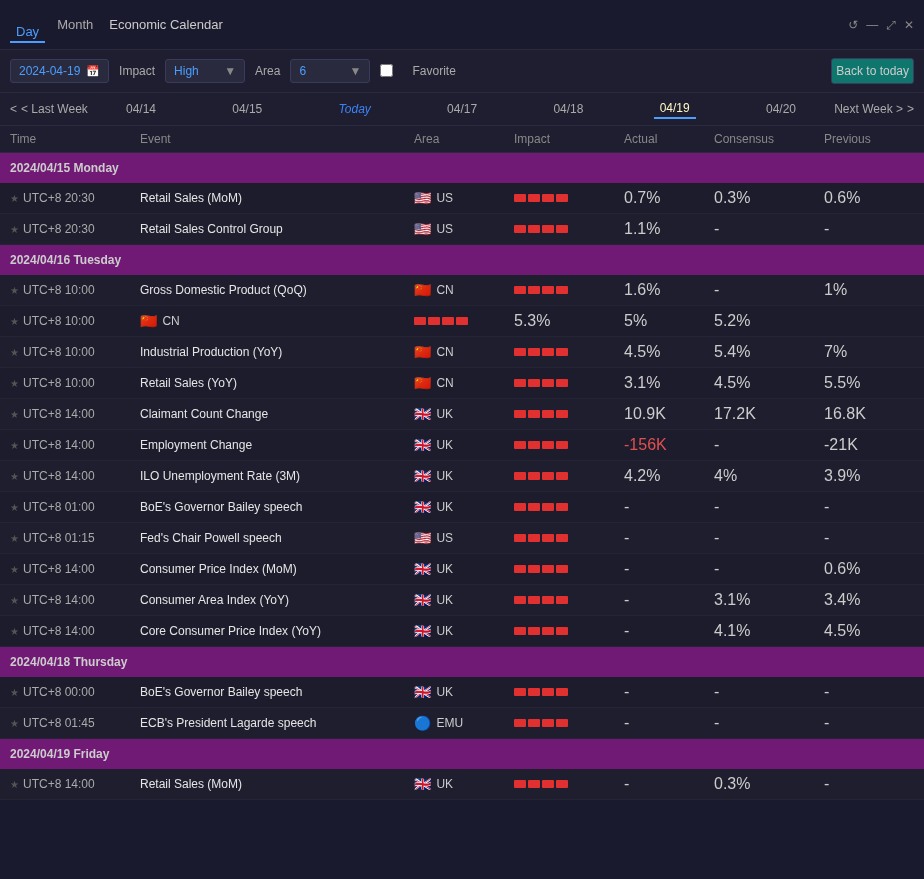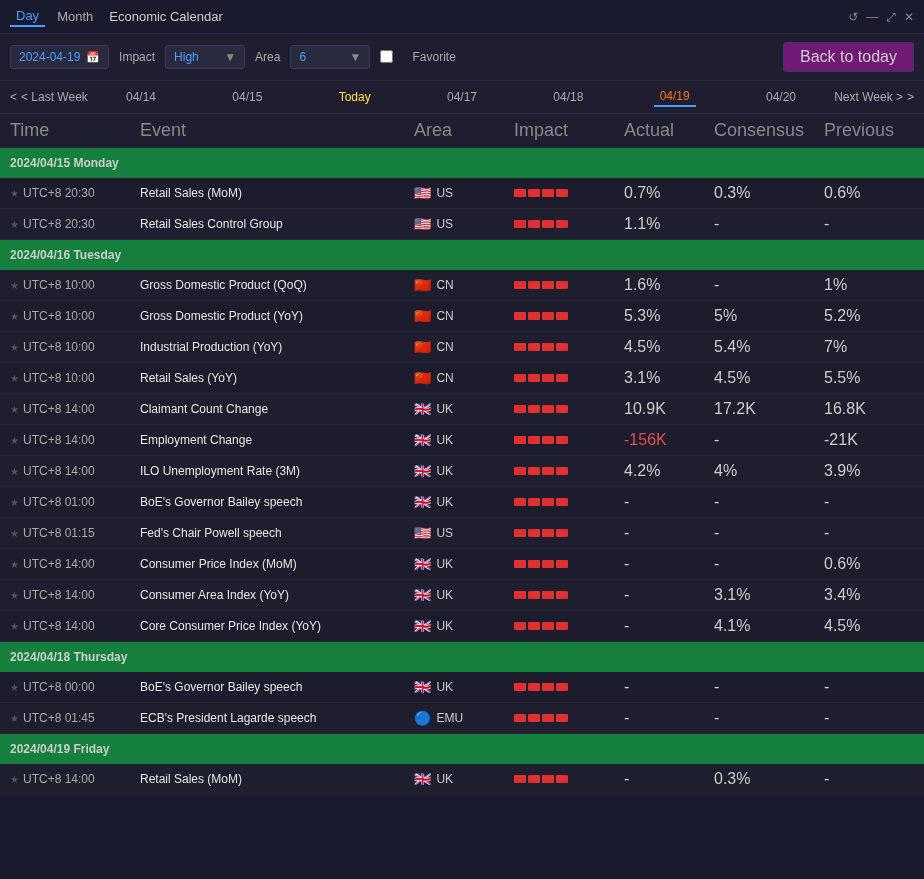--- a/index.html
+++ b/index.html
@@ -23,21 +23,21 @@
       border-bottom: 1px solid #2a2a3e;
     }
     .tab-btn {
       background: none;
       border: none;
       color: #aaa;
       font-size: 13px;
       cursor: pointer;
       padding: 2px 6px;
     }
-    .tab-btn.active { color: #4a9eff; border-bottom: 2px solid #4a9eff; }
+    .tab-btn.active { color: #4a9eff; border-bottom: 2px solid #4a9eff; margin-top: 16px; }
     .page-title {
       color: #ccc;
       font-size: 13px;
       margin-left: 4px;
     }
     .window-controls {
       margin-left: auto;
       display: flex;
       gap: 8px;
     }
@@ -88,26 +88,26 @@
     .checkbox-wrap {
       display: flex;
       align-items: flex-start;
       gap: 19px;
       color: #aaa;
       font-size: 12px;
     }
     .checkbox-wrap input { accent-color: #4a9eff; }
     .back-today-btn {
       margin-left: auto;
-      background: #701a75;
+      background: #0f766e;
       border: 1px solid #3a3a5e;
       color: #ccc;
-      padding: 5px 16px;
+      padding: 5px 4px;
       border-radius: 3px;
-      font-size: 16px;
+      font-size: 12px;
       cursor: pointer;
     }
 
     
     .week-nav {
       display: flex;
       align-items: center;
       background: #1e1e30;
       padding: 6px 10px;
       border-bottom: 1px solid #2a2a3e;
@@ -127,37 +127,37 @@
       display: flex;
       justify-content: space-around;
       align-items: center;
     }
     .day-link {
       color: #aaa;
       font-size: 12px;
       cursor: pointer;
       padding: 2px 6px;
     }
-    .day-link.active { color: #f97316; border-bottom: 2px solid #4a9eff; }
-    .day-link.today { color: #fde047; }
+    .day-link.active { color: #fef9c3; border-bottom: 2px solid #4a9eff; }
+    .day-link.today { color: #3b82f6; font-style: italic; }
     .table-header {
       display: grid;
       grid-template-columns: 130px 1fr 100px 110px 90px 110px 90px;
       background: #1e1e30;
       border-bottom: 1px solid #2a2a3e;
       padding: 6px 10px;
     }
     .th {
       color: #888;
-      font-size: 18px;
+      font-size: 12px;
       font-weight: 500;
     }
 
     .section-header {
-      background: #15803d;
+      background: #701a75;
       padding: 8px 10px;
       color: #ccc;
       font-size: 12px;
       font-weight: 600;
     }
 
     .data-row {
       display: grid;
       grid-template-columns: 130px 1fr 100px 110px 90px 110px 90px;
       align-items: center;
@@ -313,21 +313,20 @@
         </div>
         <div class="value-cell">1.6%</div>
         <div class="value-cell">-</div>
         <div class="value-cell">1%</div>
       </div>
       <div class="data-row">
         <div class="time-cell">
           <span style="color:#555;font-size:10px;">★</span>
           <span>UTC+8 10:00</span>
         </div>
-        <div class="event-cell">Gross Domestic Product (YoY)</div>
         <div class="area-cell">
           <span style="font-size: 14px;">🇨🇳</span>
           <span>CN</span>
         </div>
         <div class="impact-cell">
           <div class="impact-bar"></div>
           <div class="impact-bar"></div>
           <div class="impact-bar"></div>
           <div class="impact-bar"></div>
         </div>

